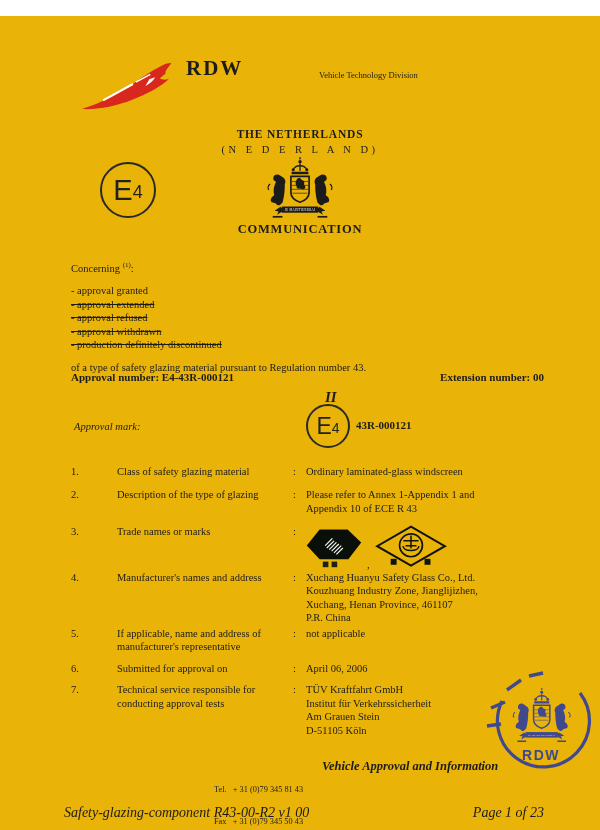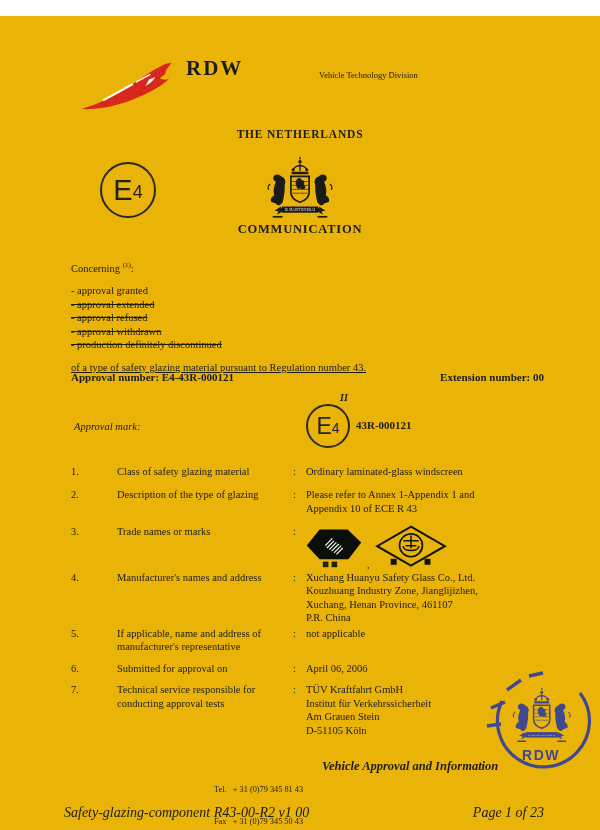--- a/index.html
+++ b/index.html
@@ -28,27 +28,27 @@
   .arms-main{position:absolute;left:50%;transform:translateX(-50%);top:139px;
     width:78px;height:66px;color:#1b1b1b;}
   .communication{position:absolute;left:0;right:0;top:207px;text-align:center;
     font-weight:bold;font-size:12.5px;letter-spacing:.8px;}
   
   .concerning{position:absolute;left:71px;top:243px;right:58px;}
   .concerning .head{margin-bottom:9px;}
   .concerning sup{font-size:7px;}
   .opt{line-height:13.6px;}
   .struck{text-decoration:line-through;}
-  .subject{margin-top:9px;text-decoration:underline;}
+  .subject{margin-top:9px;}
   
   .approval-line{position:absolute;left:71px;right:56px;top:355px;
     display:flex;justify-content:space-between;font-weight:bold;font-size:11px;}
   
   .mark-label{position:absolute;left:74px;top:404px;font-style:italic;}
-  .mark-ii{position:absolute;left:340px;top:375px;font-weight:bold;font-style:italic;font-size:10px;}
+  .mark-ii{position:absolute;left:325px;top:375px;font-weight:bold;font-style:italic;font-size:15px;}
   .mark-circle{position:absolute;left:306px;top:388px;width:40px;height:40px;}
   .mark-circle .eL{font-size:23px;line-height:23px;}
   .mark-circle .eN{font-size:14px;line-height:14px;margin-top:3px;}
   .mark-code{position:absolute;left:356px;top:403px;font-weight:bold;font-size:11px;}
   
   .items{position:absolute;left:71px;top:449px;width:478px;}
   .item-row{display:grid;grid-template-columns:46px 176px 13px 1fr;margin-bottom:9.5px;}
   .item-row .lbl,.item-row .val{white-space:pre-line;}
   .row3{margin-bottom:2px;}
   .row4{margin-bottom:2px;}
@@ -106,20 +106,21 @@
     <path d="M4,55 C22,49 40,41 54,31 C68,21 80,13 91,8 L97,7 C94,12 90,15 91,18 L85,23 C88,25 92,25 95,23 C86,32 72,39 57,45 C40,52 18,56 4,55 Z" fill="#d8271c"></path>
     <path d="M26,46 L57,29" stroke="#fdfdfb" stroke-width="2.2" fill="none"></path>
     <path d="M60,27 L75,19" stroke="#fdfdfb" stroke-width="1.6" fill="none"></path>
     <path d="M80,22 C78,26 74,29 70,31 L74,24 Z" fill="#fdfdfb"></path>
   </svg>
   <div class="wordmark">RDW</div>
   <div class="division">Vehicle Technology Division</div>
 
   <div class="country">
     <div class="l1">THE NETHERLANDS</div>
+    <div class="l2">(N E D E R L A N D)</div>
   </div>
 
   <div class="ebadge e4-main">
     <span class="eL">E</span>
       <span class="eN">4</span>
   </div>
 
   <svg class="arms-main" viewBox="0 0 120 100">
     <use href="#arms"></use>
   </svg>

